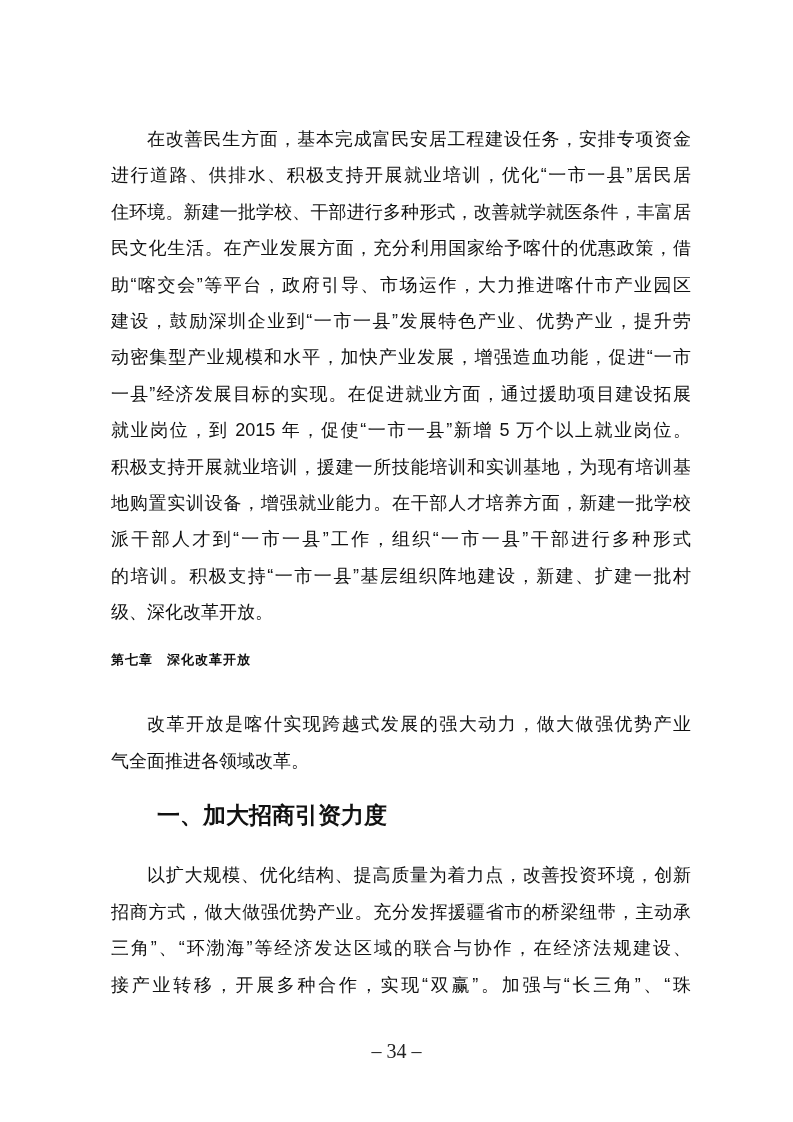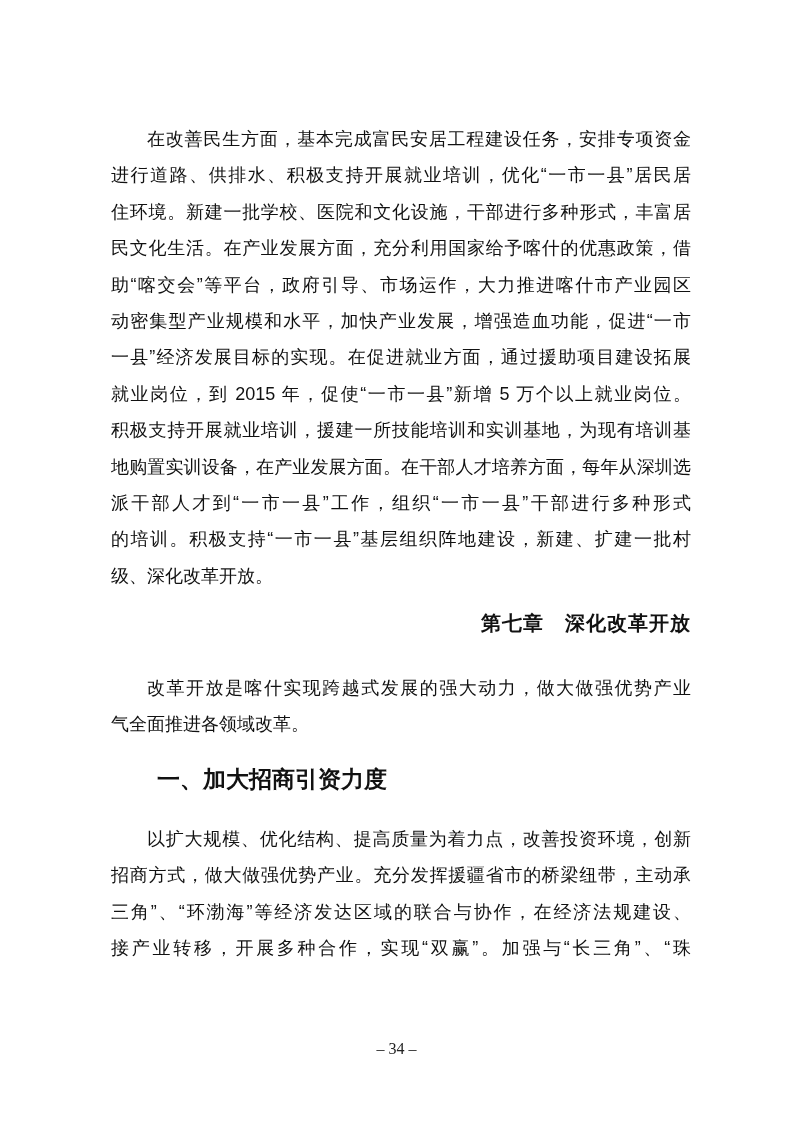--- a/index.html
+++ b/index.html
@@ -36,61 +36,62 @@
     white-space: normal;
   }
   .line.first-line {
     text-indent: 2em;
   }
   .line.last-line {
     text-align-last: left;
   }
   .chapter-heading {
     margin: 11px 0 28px 0;
-    font-size: 20px;
+    font-size: 13px;
     font-weight: bold;
     line-height: 36.4px;
-    text-align: right;
+    text-align: left;
     letter-spacing: 1px;
   }
   .section-heading {
     margin: 18px 0 24px 0;
     font-size: 23px;
     font-weight: bold;
     line-height: 36.4px;
     text-indent: 2em;
     text-align: left;
   }
   .page-footer {
     position: absolute;
     left: 0;
     right: 0;
     top: 1040px;
     text-align: center;
     font-family: "Liberation Serif", "DejaVu Serif", serif;
-    font-size: 16px;
+    font-size: 20px;
     color: #222222;
   }
 </style>
 </head>
 <body>
 
 <div class="page">
   <main class="content" id="content">
       <div class="para">
         <div class="line first-line">在改善民生方面，基本完成富民安居工程建设任务，安排专项资金</div>
         <div class="line">进行道路、供排水、积极支持开展就业培训，优化“一市一县”居民居</div>
-        <div class="line">住环境。新建一批学校、医院和文化设施，干部进行多种形式，丰富居</div>
+        <div class="line">住环境。新建一批学校、干部进行多种形式，改善就学就医条件，丰富居</div>
         <div class="line">民文化生活。在产业发展方面，充分利用国家给予喀什的优惠政策，借</div>
         <div class="line">助“喀交会”等平台，政府引导、市场运作，大力推进喀什市产业园区</div>
+        <div class="line">建设，鼓励深圳企业到“一市一县”发展特色产业、优势产业，提升劳</div>
         <div class="line">动密集型产业规模和水平，加快产业发展，增强造血功能，促进“一市</div>
         <div class="line">一县”经济发展目标的实现。在促进就业方面，通过援助项目建设拓展</div>
         <div class="line">就业岗位，到 2015 年，促使“一市一县”新增 5 万个以上就业岗位。</div>
         <div class="line">积极支持开展就业培训，援建一所技能培训和实训基地，为现有培训基</div>
-        <div class="line">地购置实训设备，在产业发展方面。在干部人才培养方面，每年从深圳选</div>
+        <div class="line">地购置实训设备，增强就业能力。在干部人才培养方面，新建一批学校</div>
         <div class="line">派干部人才到“一市一县”工作，组织“一市一县”干部进行多种形式</div>
         <div class="line">的培训。积极支持“一市一县”基层组织阵地建设，新建、扩建一批村</div>
         <div class="line last-line">级、深化改革开放。</div>
       </div>
       <div class="chapter-heading">第七章　深化改革开放</div>
       <div class="para">
         <div class="line first-line">改革开放是喀什实现跨越式发展的强大动力，做大做强优势产业</div>
         <div class="line last-line">气全面推进各领域改革。</div>
       </div>
       <div class="section-heading">一、加大招商引资力度</div>

